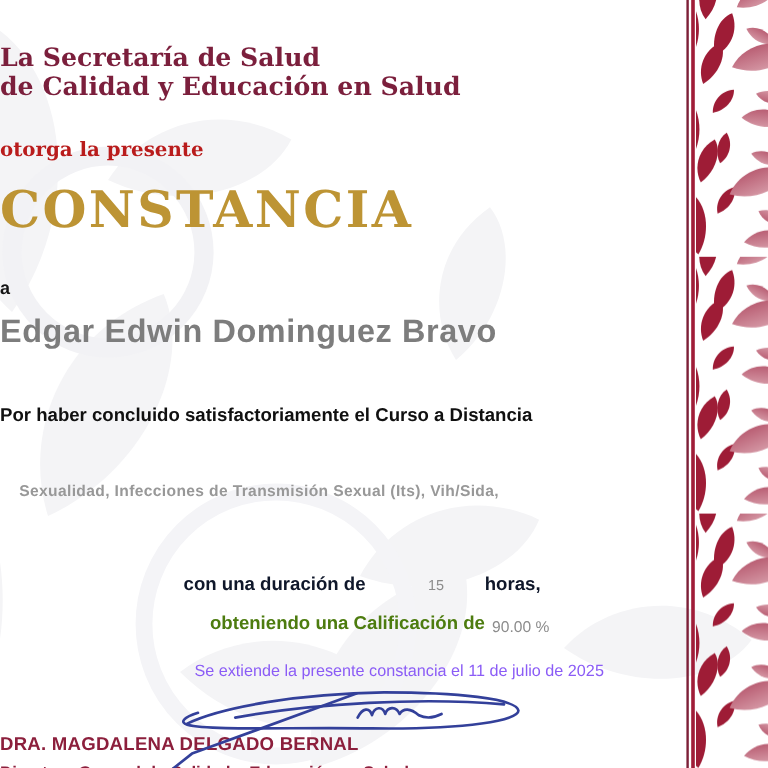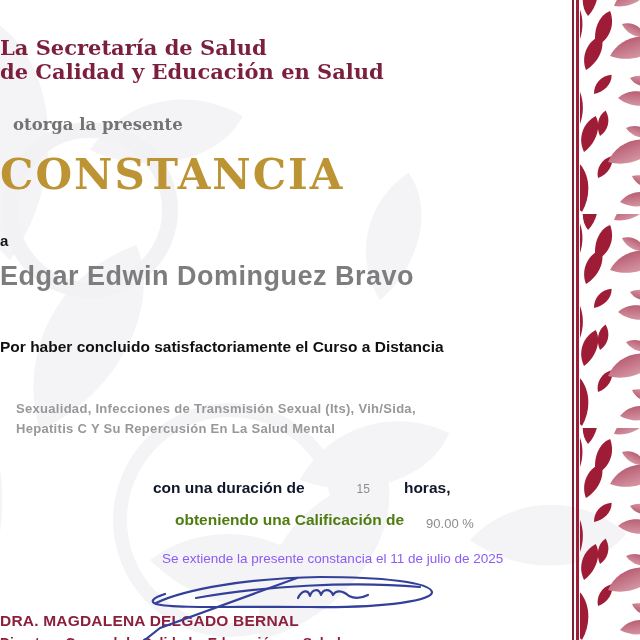--- a/index.html
+++ b/index.html
@@ -18,21 +18,21 @@
   
   .center{text-align:left;}
   .issuer{
     top:36px;left:0;width:592px;z-index:2;
     font-family:"DejaVu Serif", serif;font-weight:bold;
     font-size:21px;line-height:23.5px;color:#7b1f3c;
   }
   .grant-line{
     top:115px;left:0;width:592px;z-index:2;
     font-family:"DejaVu Serif", serif;font-weight:bold;
-    font-size:16.5px;color:#737373;margin-left:13px;
+    font-size:16.5px;color:#b91c1c;
   }
   .cert-title{
     top:150px;left:0;width:578px;z-index:2;
     font-family:"DejaVu Serif", serif;font-weight:bold;
     font-size:42px;letter-spacing:2px;color:#bd9434;
   }
   .to-label{
     top:232px;left:0;width:582px;z-index:2;
     font-weight:bold;font-size:15px;color:#141414;
   }
@@ -51,21 +51,21 @@
   .duration-row{
     top:479px;left:153px;z-index:2;display:flex;align-items:baseline;
   }
   .duration-row .lbl{font-weight:bold;font-size:15.5px;color:#0f172a;}
   .duration-value{font-size:12px;color:#8c8c8c;margin-left:52px;}
   .duration-suffix{margin-left:34px;}
   .grade-row{
     top:511px;left:175px;z-index:2;display:flex;align-items:baseline;
   }
   .grade-row .lbl{font-weight:bold;font-size:15.5px;color:#4d7c0f;}
-  .grade-value{font-size:13px;color:#8c8c8c;margin-left:22px;position:relative;top:3px;}
+  .grade-value{font-size:13px;color:#8c8c8c;margin-left:6px;position:relative;top:3px;}
   .issue-line{
     top:551px;left:162px;z-index:2;
     font-size:13.5px;color:#8b5cf6;
   }
   #signature{left:0;top:0;width:640px;height:640px;z-index:4;pointer-events:none;}
   .signer-name{
     top:612px;left:0;width:570px;z-index:2;
     font-weight:bold;font-size:15.5px;letter-spacing:.2px;color:#8c1f3c;
   }
   .signer-title{
@@ -145,21 +145,20 @@
 <div class="abs cert-title center">CONSTANCIA</div>
 
 <div class="abs to-label center">a</div>
 
 <div class="abs recipient center">Edgar Edwin Dominguez Bravo</div>
 
 <div class="abs completion center">Por haber concluido satisfactoriamente el Curso a Distancia</div>
 
 <div class="abs course center">
   <div>Sexualidad, Infecciones de Transmisión Sexual (Its), Vih/Sida,</div>
-  <div>Hepatitis C Y Su Repercusión En La Salud Mental</div>
 </div>
 
 <div class="abs duration-row">
   <span class="lbl">con una duración de</span>
   <span class="duration-value">15</span>
   <span class="lbl duration-suffix">horas,</span>
 </div>
 
 <div class="abs grade-row">
   <span class="lbl">obteniendo una Calificación de</span>

